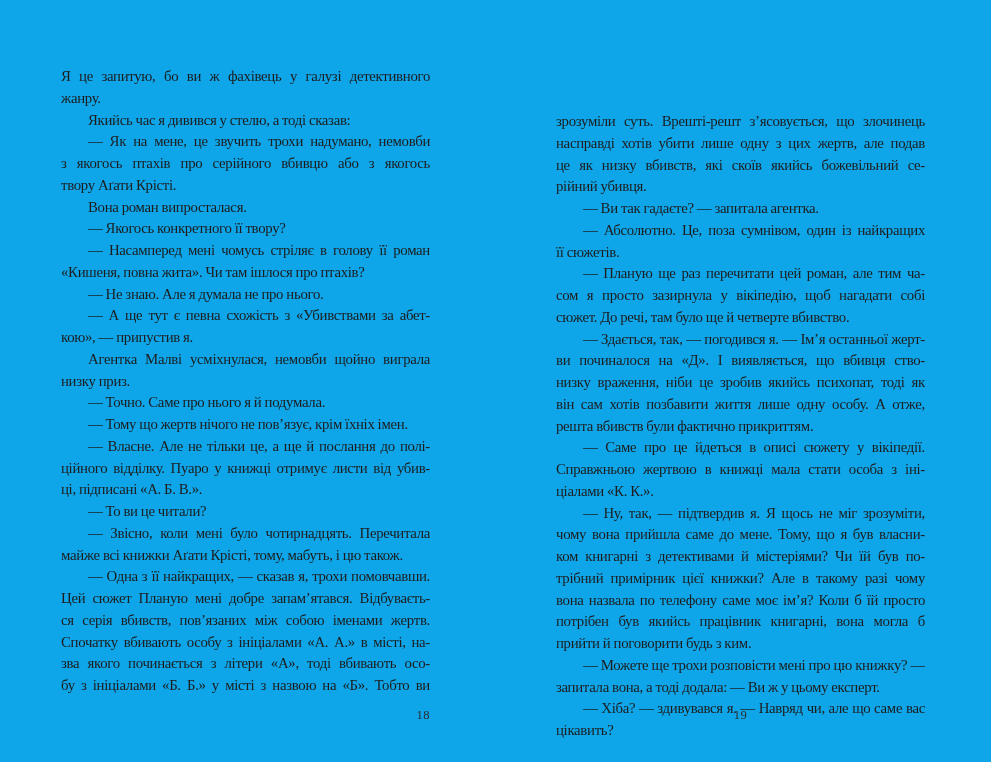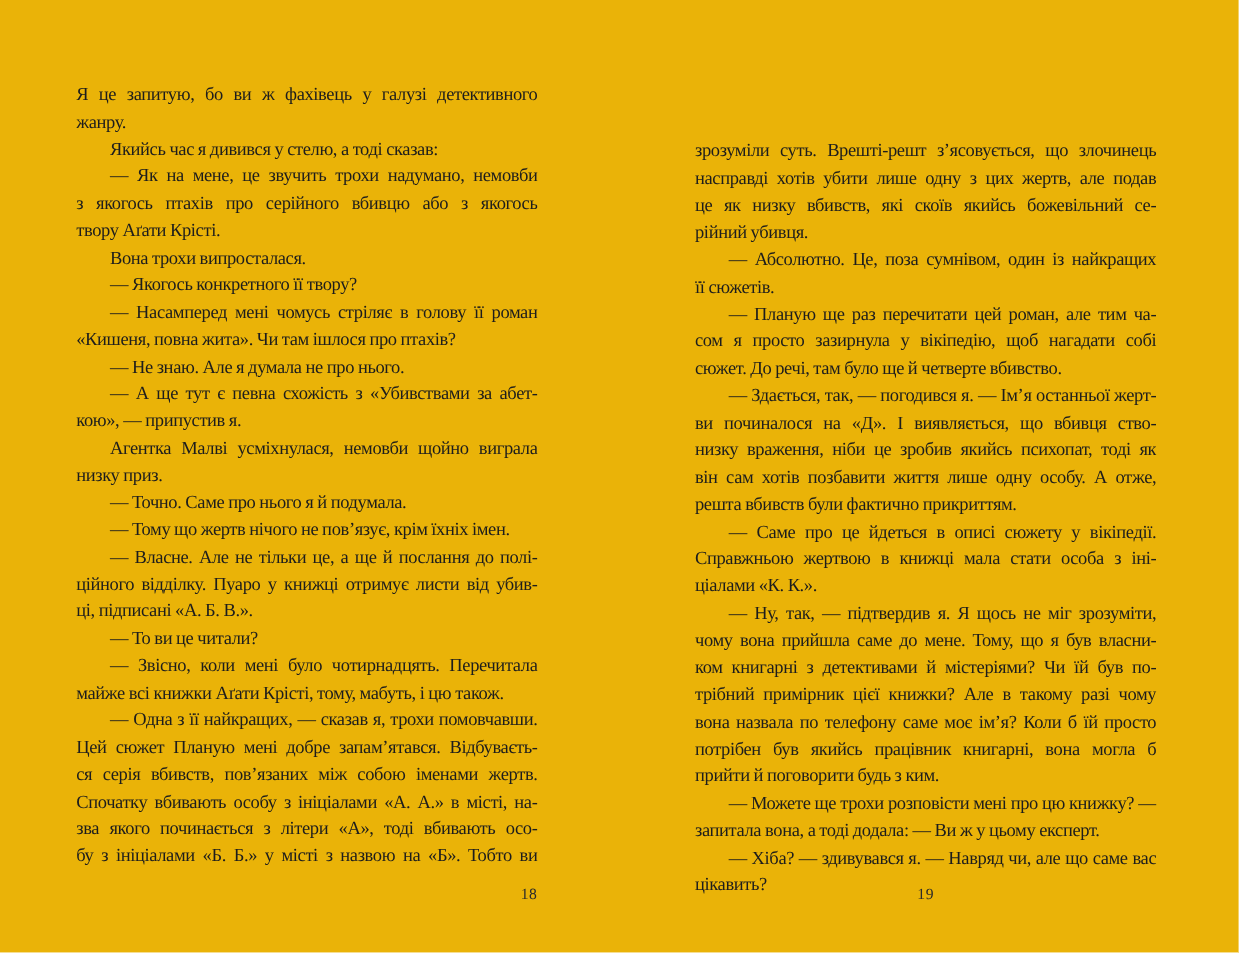--- a/index.html
+++ b/index.html
@@ -1,20 +1,20 @@
 <!DOCTYPE html>
 <html lang="uk"><head>
 <meta charset="utf-8">
 <style>
   html, body { margin: 0; padding: 0; background: #ffffff; }
   #canvas {
     position: relative;
     width: 991px;
     height: 762px;
-    background: #eab308;
+    background: #0ea5e9;
     overflow: hidden;
     font-family: "Liberation Serif", "DejaVu Serif", serif;
     color: #1d1d1d;
   }
   .page-column {
     position: absolute;
     top: 66px;
     width: 369px;
   }
   #col-left  { left: 61px; }
@@ -50,21 +50,21 @@
 <body>
 
 <div id="canvas">
   <div id="col-left" class="page-column">
       <div class="line just">Я це запитую, бо ви ж фахівець у галузі детективного</div>
       <div class="line">жанру.</div>
       <div class="line indent">Якийсь час я дивився у стелю, а тоді сказав:</div>
       <div class="line indent just">— Як на мене, це звучить трохи надумано, немовби</div>
       <div class="line just">з якогось птахів про серійного вбивцю або з якогось</div>
       <div class="line">твору Аґати Крісті.</div>
-      <div class="line indent">Вона трохи випросталася.</div>
+      <div class="line indent">Вона роман випросталася.</div>
       <div class="line indent">— Якогось конкретного її твору?</div>
       <div class="line indent just">— Насамперед мені чомусь стріляє в голову її роман</div>
       <div class="line">«Кишеня, повна жита». Чи там ішлося про птахів?</div>
       <div class="line indent">— Не знаю. Але я думала не про нього.</div>
       <div class="line indent just">— А ще тут є певна схожість з «Убивствами за абет-</div>
       <div class="line">кою», — припустив я.</div>
       <div class="line indent just">Агентка Малві усміхнулася, немовби щойно виграла</div>
       <div class="line">низку приз.</div>
       <div class="line indent">— Точно. Саме про нього я й подумала.</div>
       <div class="line indent">— Тому що жертв нічого не пов’язує, крім їхніх імен.</div>
@@ -79,20 +79,21 @@
       <div class="line just">ся серія вбивств, пов’язаних між собою іменами жертв.</div>
       <div class="line just">Спочатку вбивають особу з ініціалами «А. А.» в місті, на-</div>
       <div class="line just">зва якого починається з літери «А», тоді вбивають осо-</div>
       <div class="line just">бу з ініціалами «Б. Б.» у місті з назвою на «Б». Тобто ви</div>
     </div>
   <div id="col-right" class="page-column">
       <div class="line just">зрозуміли суть. Врешті-решт з’ясовується, що злочинець</div>
       <div class="line just">насправді хотів убити лише одну з цих жертв, але подав</div>
       <div class="line just">це як низку вбивств, які скоїв якийсь божевільний се-</div>
       <div class="line">рійний убивця.</div>
+      <div class="line indent">— Ви так гадаєте? — запитала агентка.</div>
       <div class="line indent just">— Абсолютно. Це, поза сумнівом, один із найкращих</div>
       <div class="line">її сюжетів.</div>
       <div class="line indent just">— Планую ще раз перечитати цей роман, але тим ча-</div>
       <div class="line just">сом я просто зазирнула у вікіпедію, щоб нагадати собі</div>
       <div class="line">сюжет. До речі, там було ще й четверте вбивство.</div>
       <div class="line indent just">— Здається, так, — погодився я. — Ім’я останньої жерт-</div>
       <div class="line just">ви починалося на «Д». І виявляється, що вбивця ство-</div>
       <div class="line just">низку враження, ніби це зробив якийсь психопат, тоді як</div>
       <div class="line just">він сам хотів позбавити життя лише одну особу. А отже,</div>
       <div class="line">решта вбивств були фактично прикриттям.</div>

